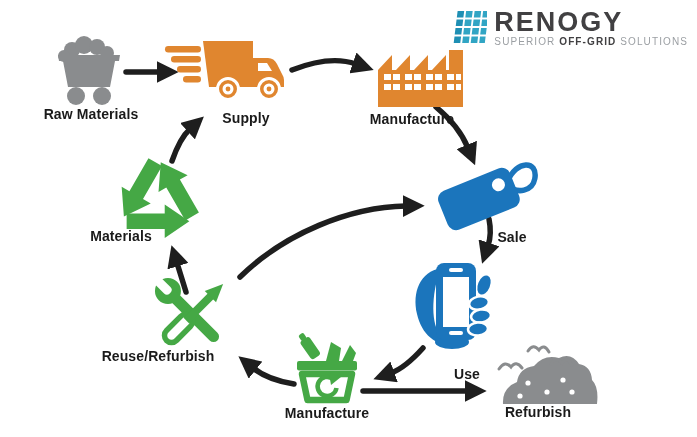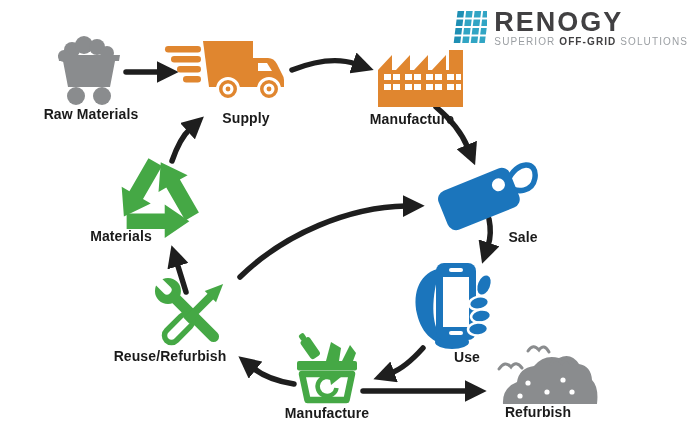--- a/index.html
+++ b/index.html
@@ -159,25 +159,25 @@
       <path d="M-28,12 H6 V4 L28,19 L6,34 V26 H-28 Z"></path>
       <path d="M-28,12 H6 V4 L28,19 L6,34 V26 H-28 Z" transform="rotate(120)"></path>
       <path d="M-28,12 H6 V4 L28,19 L6,34 V26 H-28 Z" transform="rotate(240)"></path>
     </g>
   </g>
 </svg>
 
   <div class="node-label" style="left:91px;top:114px">Raw Materials</div>
   <div class="node-label" style="left:246px;top:118px">Supply</div>
   <div class="node-label" style="left:412px;top:119px">Manufacture</div>
-  <div class="node-label" style="left:523px;top:237px">Sale</div>
-  <div class="node-label" style="left:467px;top:357px">Use</div>
+  <div class="node-label" style="left:512px;top:237px">Sale</div>
+  <div class="node-label" style="left:467px;top:374px">Use</div>
   <div class="node-label" style="left:538px;top:412px">Refurbish</div>
   <div class="node-label" style="left:327px;top:413px">Manufacture</div>
-  <div class="node-label" style="left:170px;top:356px">Reuse/Refurbish</div>
+  <div class="node-label" style="left:158px;top:356px">Reuse/Refurbish</div>
   <div class="node-label" style="left:121px;top:236px">Materials</div>
 
   <div class="logo">
     <svg width="34" height="34" viewBox="0 0 36 36">
       <g transform="translate(3,1) skewX(-7)">
         <g fill="#1E8FB4">
           <rect x="2" y="1" width="7" height="7"></rect>
             <rect x="2" y="10" width="7" height="7"></rect>
           <rect x="2" y="19" width="7" height="7"></rect>
             <rect x="2" y="28" width="7" height="7"></rect>

